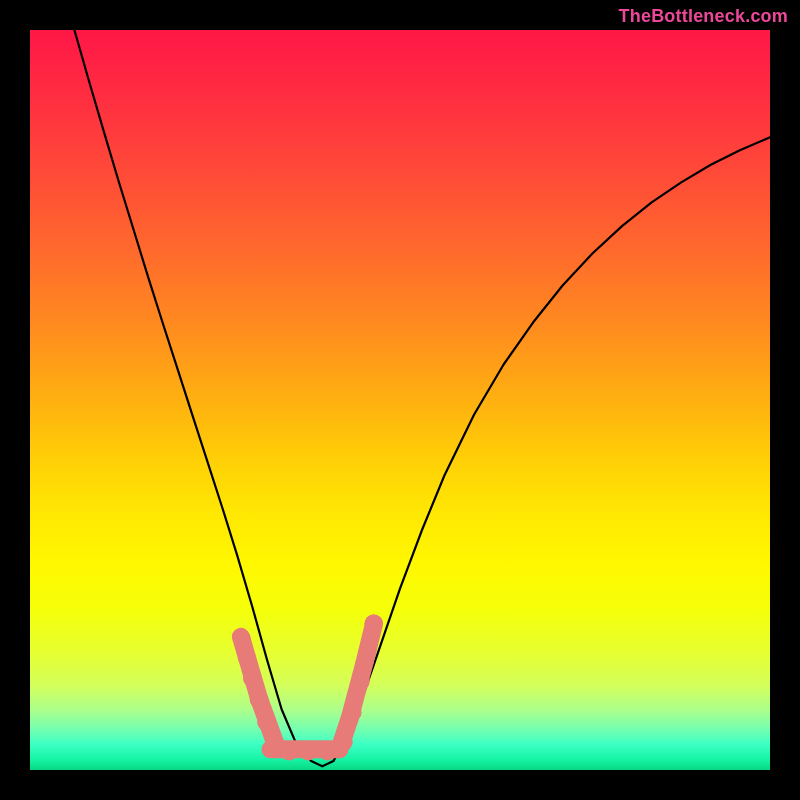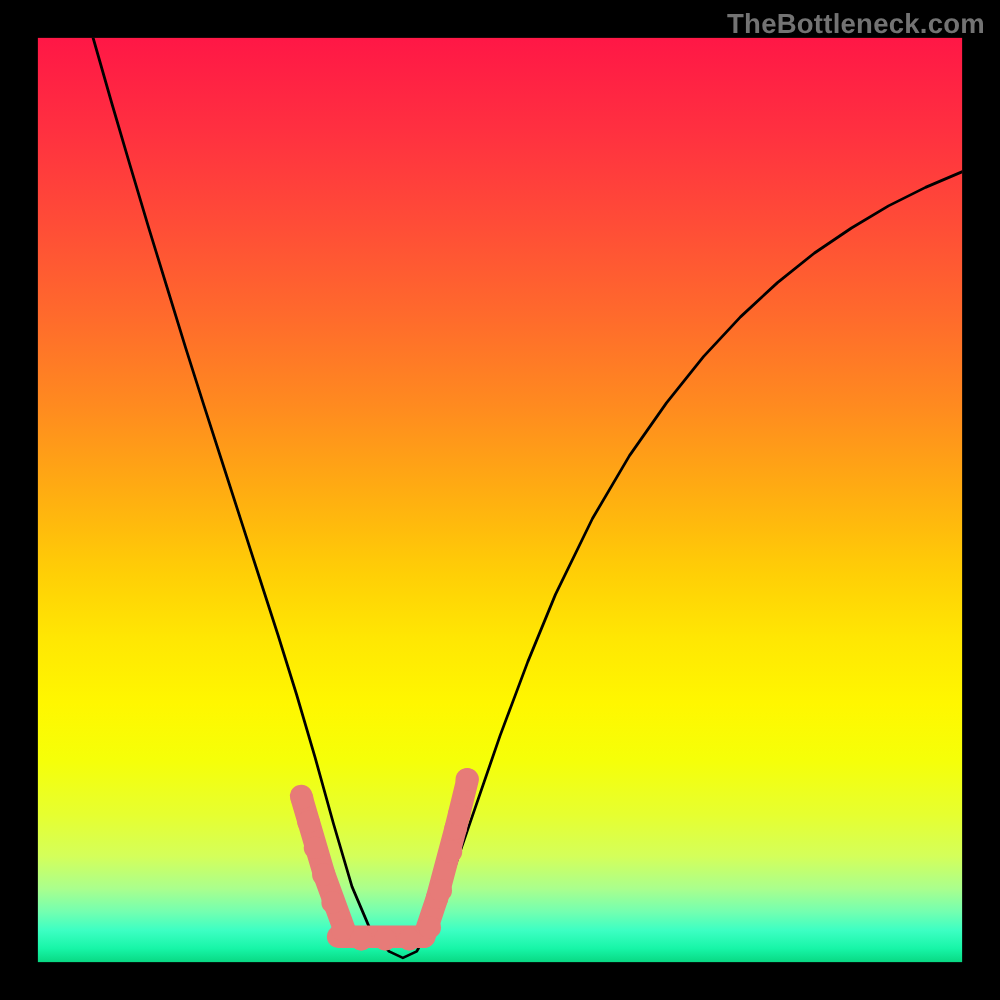--- a/index.html
+++ b/index.html
@@ -8,23 +8,23 @@
     position: relative;
     width: 800px;
     height: 800px;
     background: #000;
   }
   .watermark {
     position: absolute;
     top: 6px;
     right: 12px;
     font-family: Arial, Helvetica, sans-serif;
-    font-size: 22px;
+    font-size: 18px;
     font-weight: 600;
-    color: #737373;
+    color: #ec4899;
     letter-spacing: 0.2px;
     z-index: 10;
   }
   .plot-area {
     position: absolute;
     left: 30px;
     top: 30px;
     width: 740px;
     height: 740px;
     overflow: hidden;

